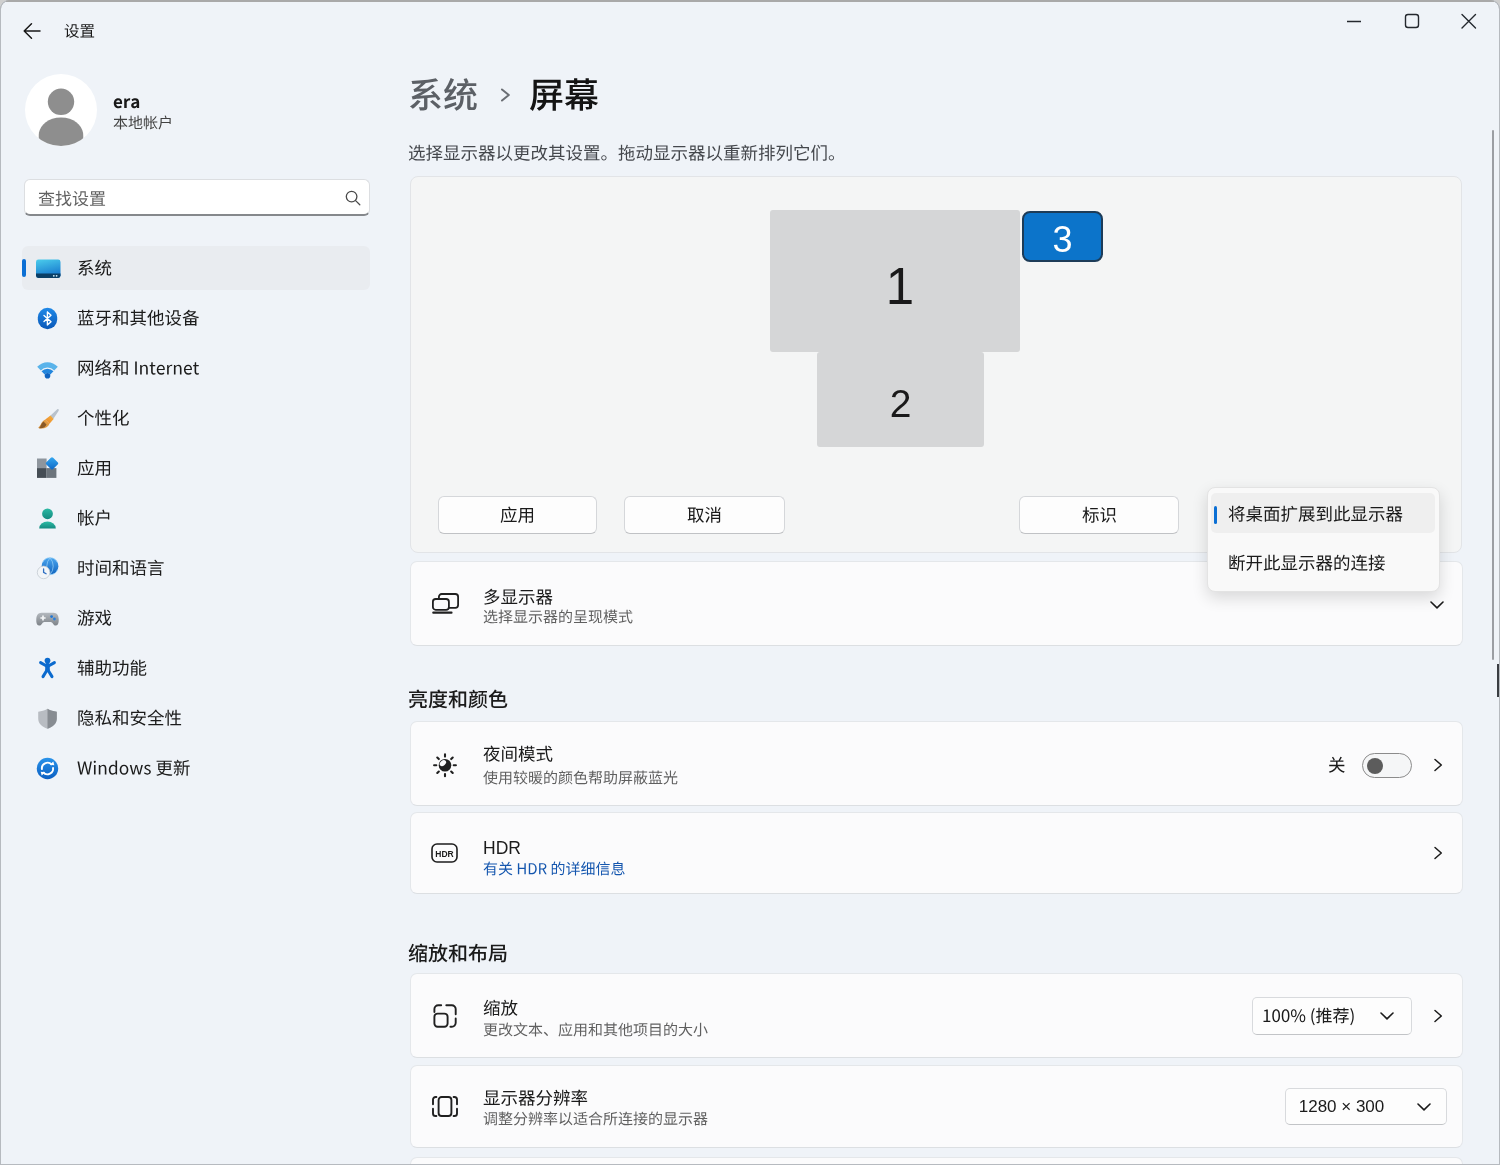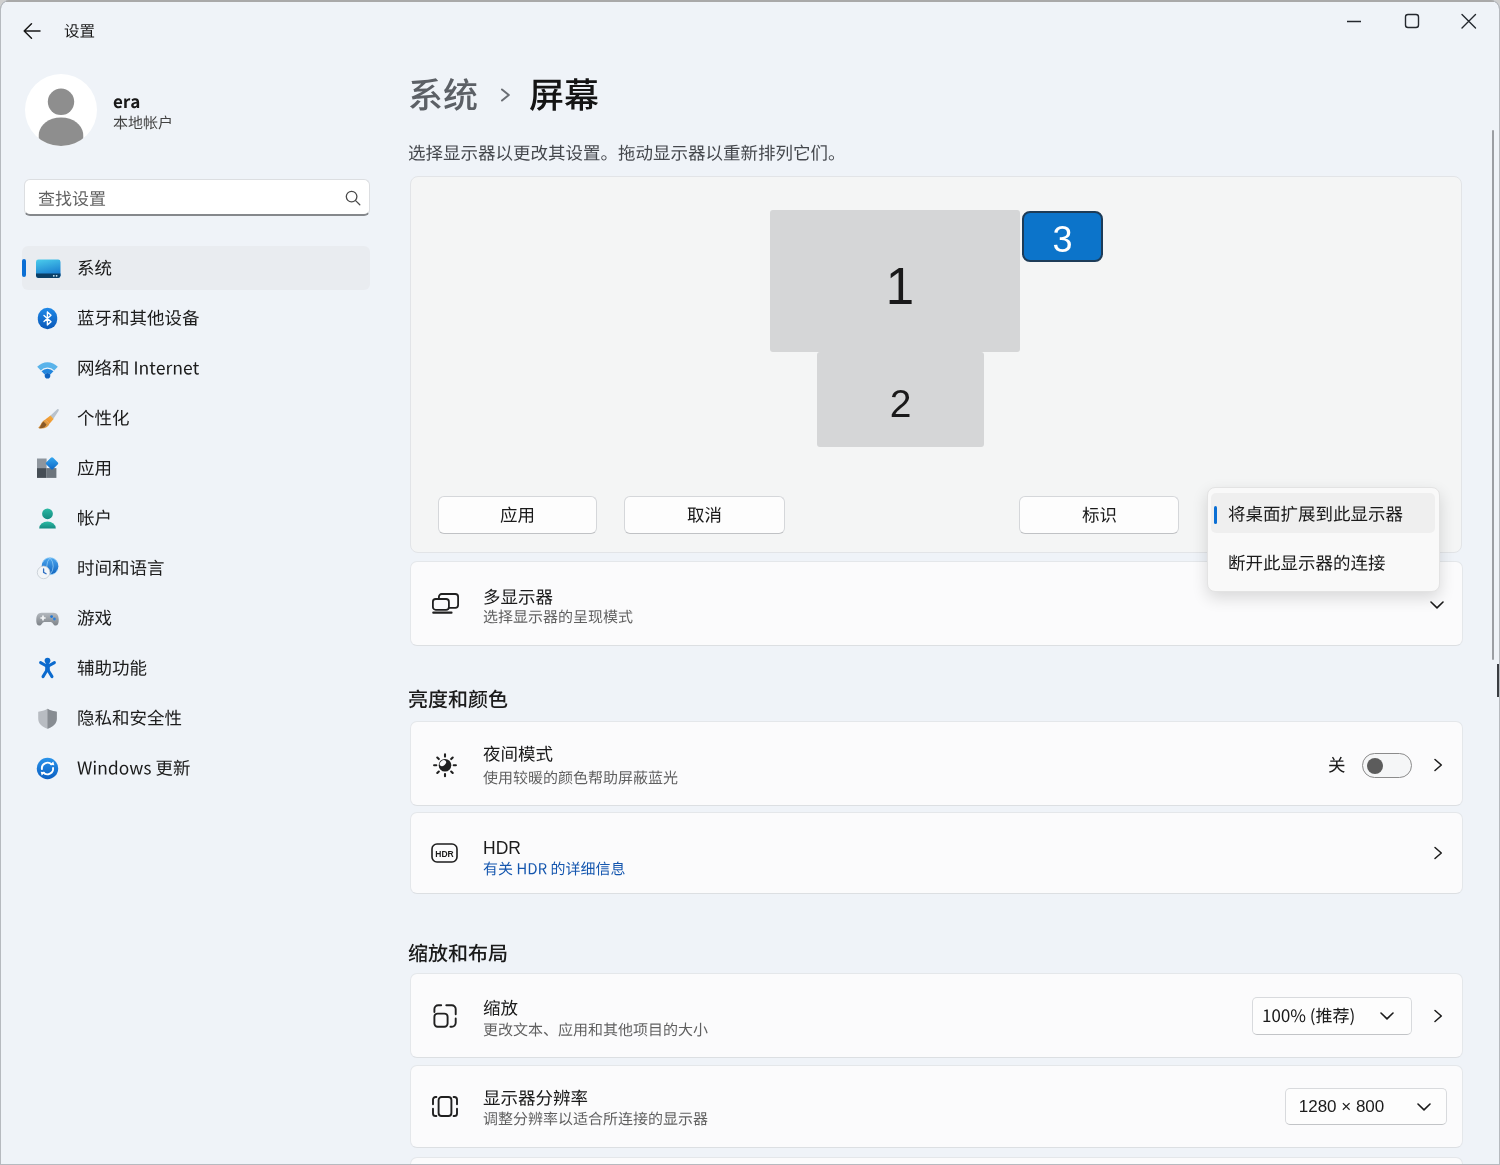--- a/index.html
+++ b/index.html
@@ -679,21 +679,21 @@
           <use href="#q144" x="8000"></use>
           <use href="#q87" x="9000"></use>
           <use href="#q88" x="10000"></use>
           <use href="#q86" x="11000"></use>
           <use href="#q60" x="12000"></use>
           <use href="#q61" x="13000"></use>
           <use href="#q62" x="14000"></use>
         </g>
       </svg></div>
     <div class="abs" style="left:1285px;top:1088px;width:162px;height:37px;background:#fdfdfd;border:1px solid #d8dadd;border-bottom-color:#c2c4c7;border-radius:5px;box-sizing:border-box"></div>
-    <div class="abs" style="left:1279px;top:1097px;width:125px;text-align:center;font-size:17px;color:#1b1b1b">1280 × 800</div>
+    <div class="abs" style="left:1279px;top:1097px;width:125px;text-align:center;font-size:17px;color:#1b1b1b">1280 × 300</div>
     <svg class="abs" style="left:1417px;top:1100.5px" width="14" height="12" viewBox="0 0 14 12">
       <path d="M1 3 L7 8.8 L13 3" stroke="#1b1b1b" stroke-width="1.6" fill="none" stroke-linecap="round" stroke-linejoin="round"></path>
     </svg>
     <div class="card" style="top:1157px;height:20px"></div>
     <div class="abs" style="left:1491.5px;top:130px;width:2.5px;height:530px;background:#9b9ea3;border-radius:2px"></div>
     <div class="abs" style="left:1497px;top:664px;width:3px;height:33px;background:#3a3d42"></div>
     <div class="abs" style="left:0;top:0;z-index:50">
       <div class="abs" style="left:1206.5px;top:487px;width:233px;height:105px;background:#f9f9f9;border:1px solid #e3e3e3;border-radius:8px;box-shadow:0 6px 16px rgba(0,0,0,.14);box-sizing:border-box"></div>
       <div class="abs" style="left:1211px;top:493px;width:224px;height:40px;background:#efefef;border-radius:5px"></div>
       <div class="abs" style="left:1213.5px;top:506px;width:3.5px;height:18px;background:#0b6fd4;border-radius:2px"></div>

